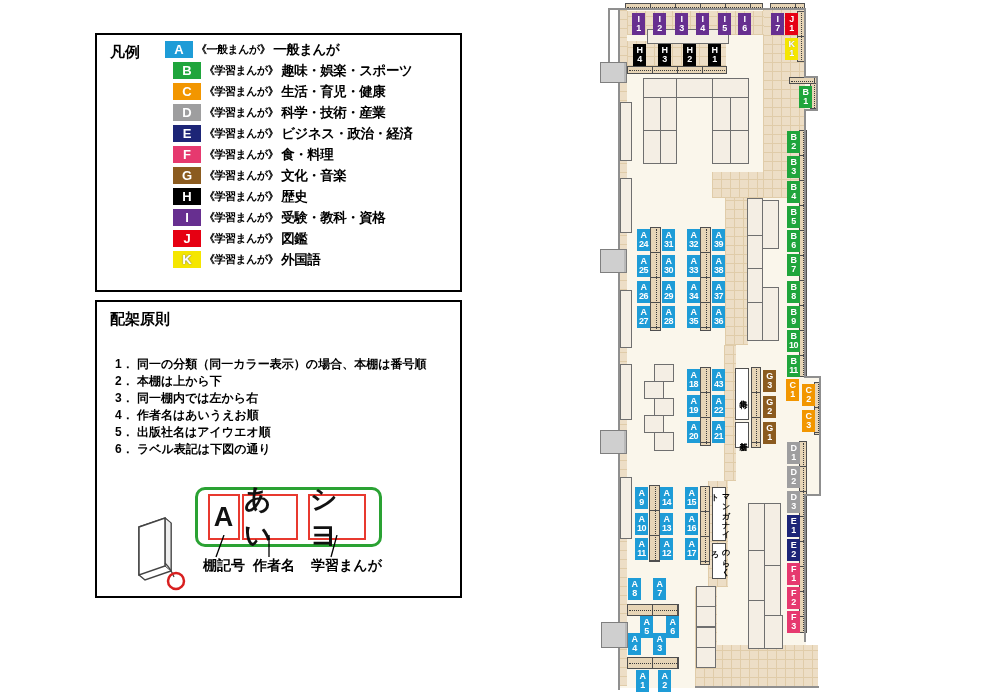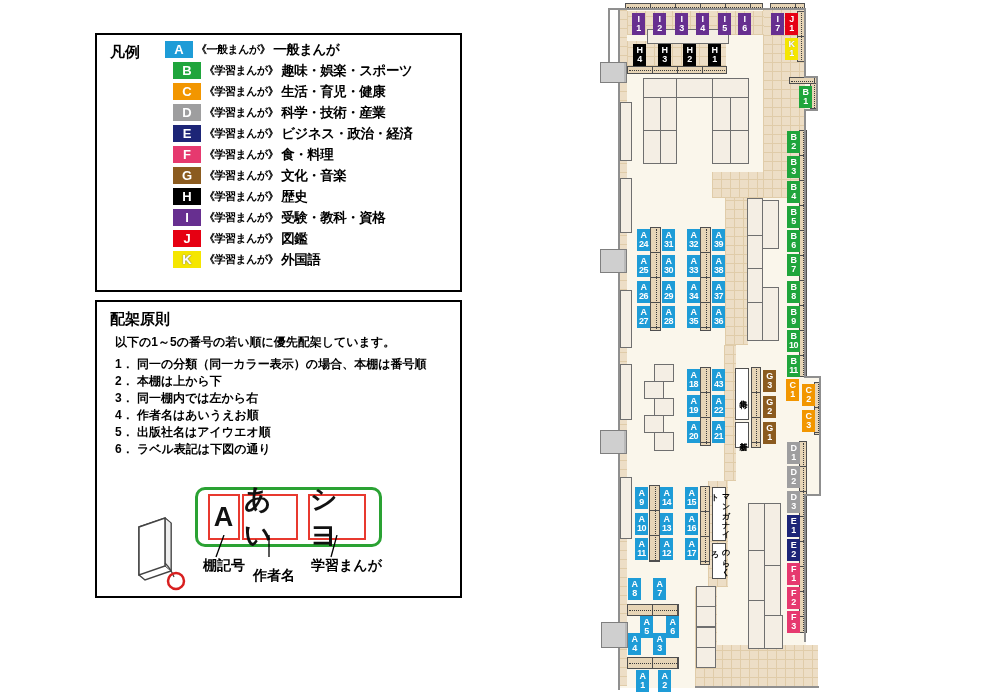--- a/index.html
+++ b/index.html
@@ -30,21 +30,21 @@
   #label-diagram{position:absolute;left:0;top:0;width:367px;height:298px;pointer-events:none;}
   .green-frame{position:absolute;left:98px;top:185px;width:187px;height:60px;border:3px solid #2aa233;
                border-radius:10px;background:#fff;box-sizing:border-box;}
   .red-seg{position:absolute;top:192px;height:46px;border:2px solid #e8392f;background:#fff;
            box-sizing:border-box;display:flex;align-items:center;justify-content:center;
            font-size:27px;font-weight:600;color:#111;letter-spacing:1px;}
   #seg-shelf{left:111px;width:32px;}
   #seg-author{left:145px;width:56px;}
   #seg-pub{left:211px;width:58px;}
   .caption{position:absolute;top:255px;font-size:14px;font-weight:bold;color:#000;white-space:nowrap;}
-  #cap-shelf{left:106px;} #cap-author{left:156px;margin-top:10px;} #cap-pub{left:214px;}
+  #cap-shelf{left:106px;} #cap-author{left:156px;} #cap-pub{left:214px;}
   #callout-svg{position:absolute;left:0;top:233px;width:367px;height:24px;}
   #book-svg{position:absolute;left:30px;top:205px;width:70px;height:90px;}
 
   
   #floor-map{position:absolute;left:0;top:0;width:1000px;height:700px;}
   .map-base{position:absolute;background:#faf6eb;}
   .walk{position:absolute;background-color:#eddec6;
         background-image:repeating-linear-gradient(0deg,#e0cca9 0 1px,transparent 1px 9px),
                          repeating-linear-gradient(90deg,#e0cca9 0 1px,transparent 1px 9px);}
   .cell{position:absolute;background:#f4eee4;border:1px solid #6f6f6f;box-sizing:border-box;}
@@ -533,21 +533,20 @@
       <div class="legend-row indent">
         <span class="chip k-chip" style="background: rgb(245, 230, 0);">K</span>
         <span class="cat">《学習まんが》</span>
         <span class="lab">外国語</span>
       </div>
     </div>
 </div>
 
 <div class="panel" id="principles-box">
   <div class="panel-title">配架原則</div>
-  <div id="principles-intro">以下の1～5の番号の若い順に優先配架しています。</div>
   <div id="rules">
       <div class="rule-line">
         <span class="rule-num">1．</span>
         <span>同一の分類（同一カラー表示）の場合、本棚は番号順</span>
       </div>
       <div class="rule-line">
         <span class="rule-num">2．</span>
         <span>本棚は上から下</span>
       </div>
       <div class="rule-line">

